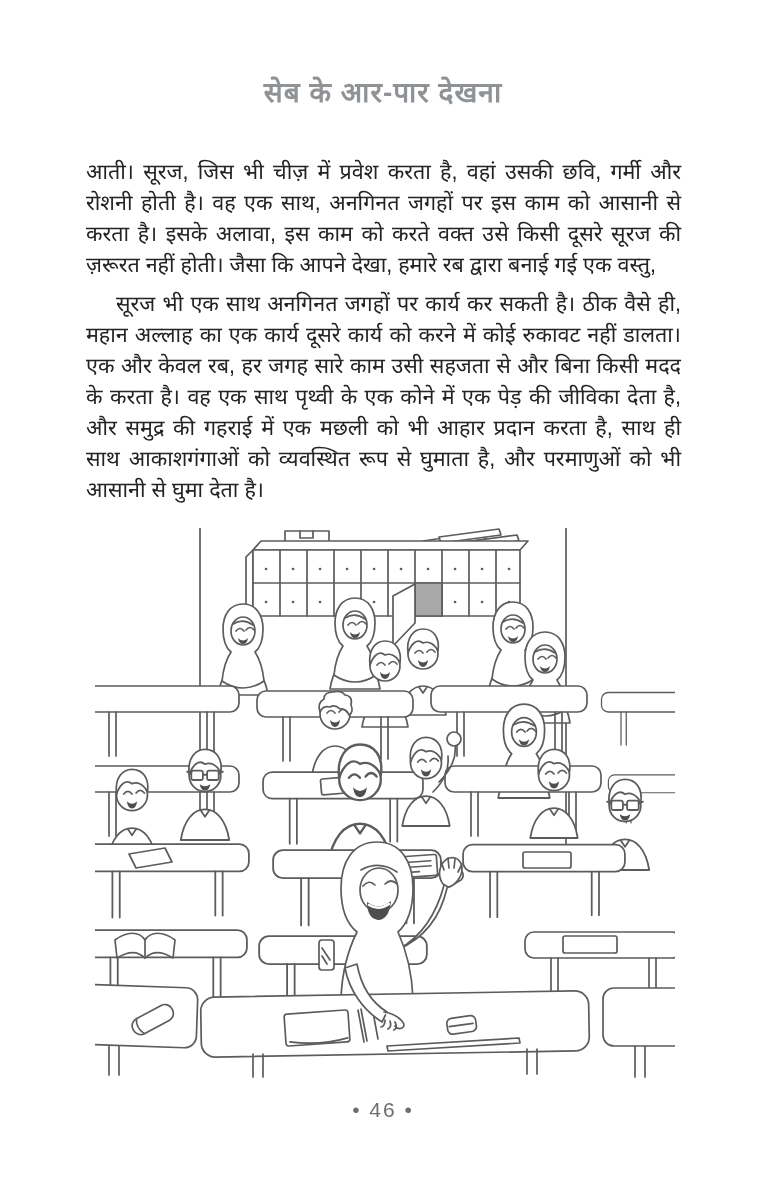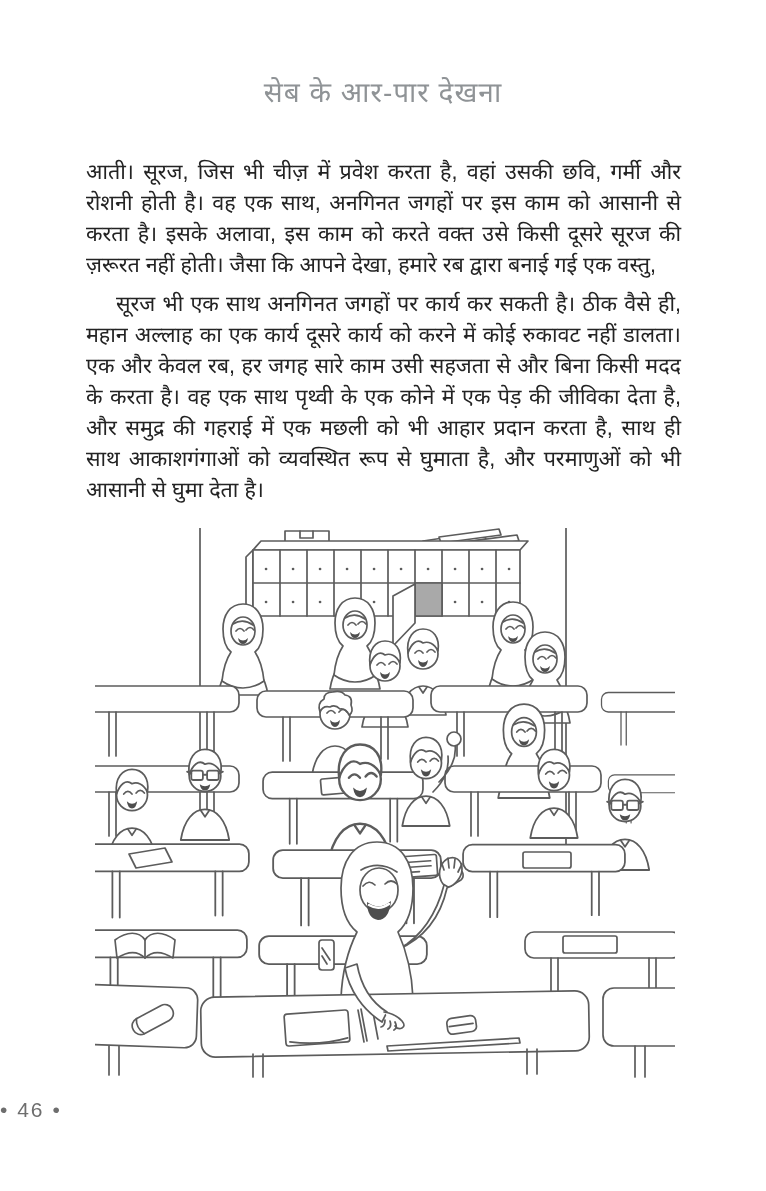--- a/index.html
+++ b/index.html
@@ -1,30 +1,30 @@
 <!DOCTYPE html>
 <html><head>
 <meta charset="utf-8">
 <style>
   html,body{margin:0;padding:0;background:#fff;}
   .page{position:relative;width:766px;height:1191px;background:#fff;overflow:hidden;
         font-family:"Liberation Sans","DejaVu Sans",sans-serif;}
   .title{position:absolute;top:72px;left:0;width:100%;margin:0;text-align:center;
-         font-size:28px;font-weight:400;color:#8f9396;letter-spacing:1px;}
+         font-size:28px;font-weight:700;color:#8f9396;letter-spacing:1px;}
   .body-text{position:absolute;top:149px;left:78px;width:611px;
              font-size:21.5px;line-height:31px;color:#232323;text-align:justify;}
   .body-text p{margin:8px;}
   .p2{margin-top:4px;text-indent:30px;}
   .illus{position:absolute;left:95px;top:528px;margin:0;}
   svg{display:block;overflow:hidden;}
   .art{stroke:#5c5c5c;stroke-width:1.7;fill:none;stroke-linecap:round;stroke-linejoin:round;}
   .f{fill:#ffffff;}
   .mouth{fill:#4e4e4e;stroke:none;}
   .dots{stroke-width:2.6;}
-  .footer{position:absolute;top:1098px;left:0;width:100%;
+  .footer{position:absolute;top:1098px;left:0;width:100%;text-align:center;
           font-size:21px;color:#6e6e6e;letter-spacing:2px;}
 </style>
 </head>
 <body>
 
 <div class="page">
 
   <h1 class="title">सेब के आर-पार देखना</h1>
 
   <div class="body-text">

